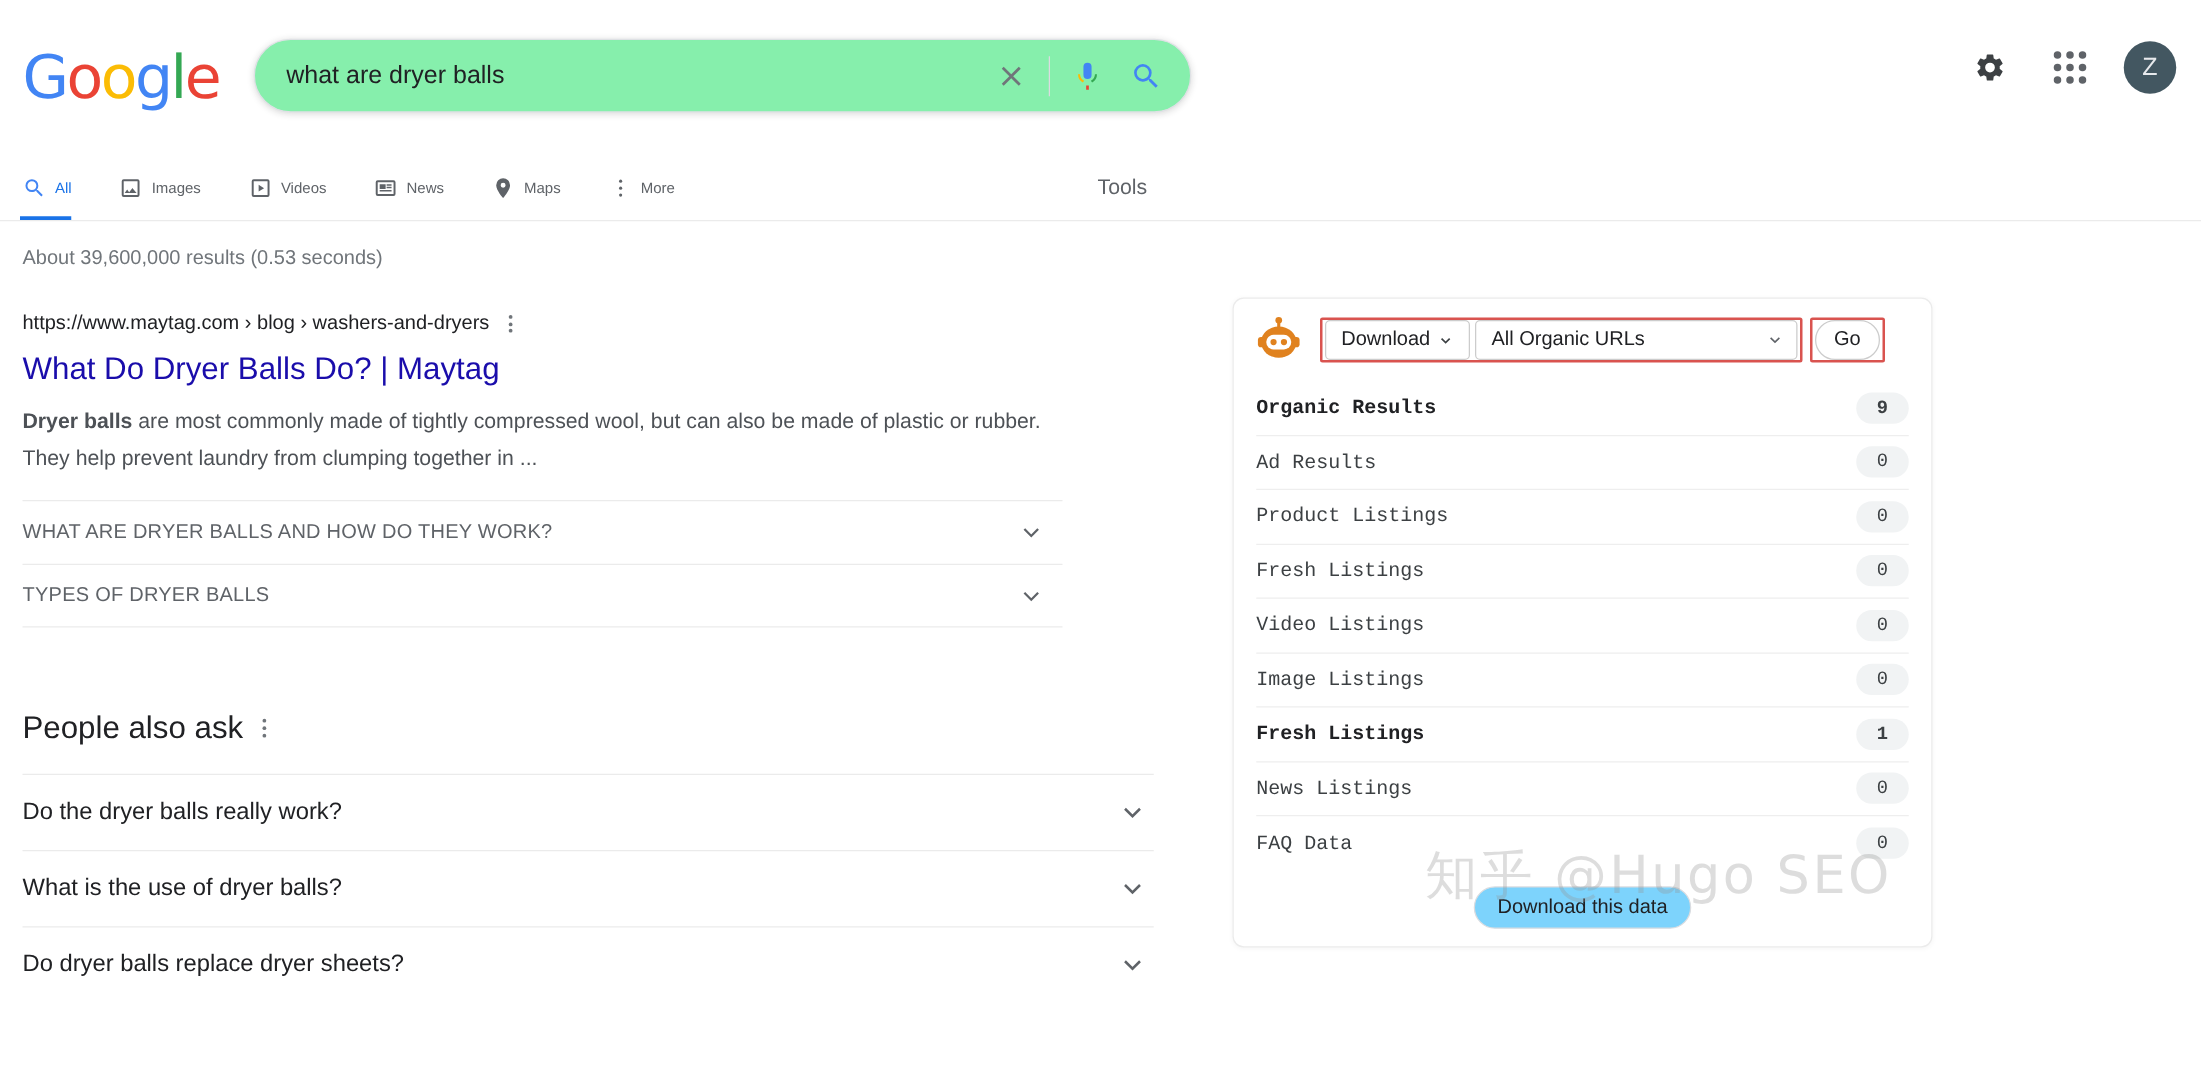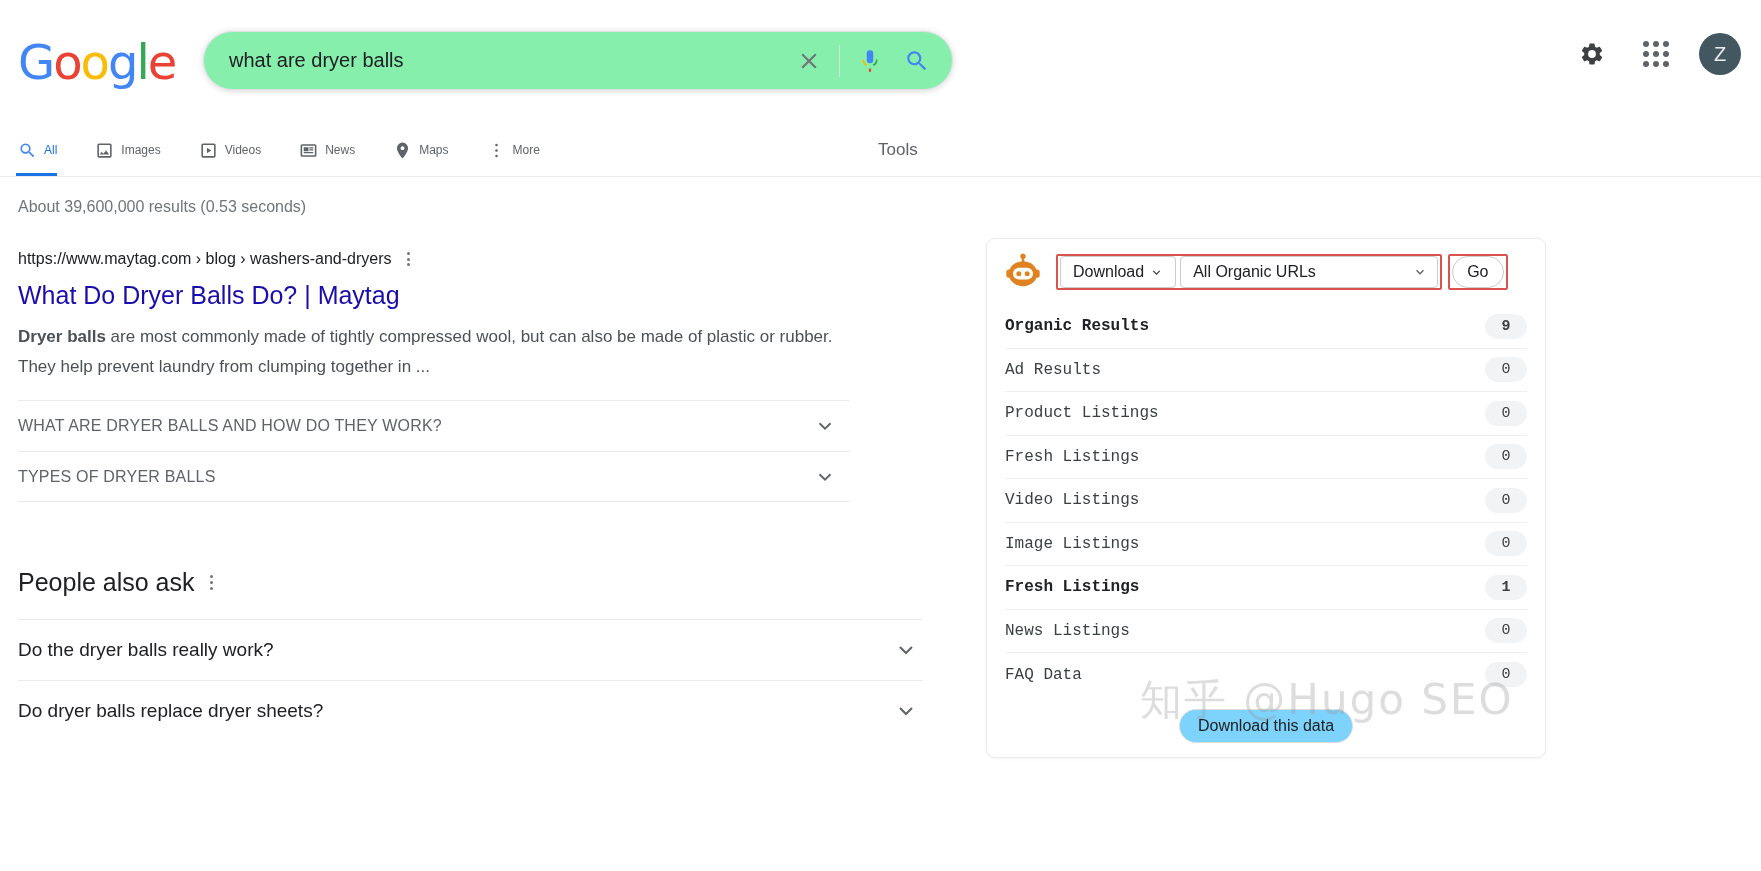--- a/index.html
+++ b/index.html
@@ -362,20 +362,26 @@
         </span>
     </div>
     <div class="paa-list">
       <div class="paa-item">
         <span class="paa-q">Do the dryer balls really work?</span>
         <svg class="paa-chev" viewBox="0 0 24 24">
             <path fill="none" stroke="#5f6368" stroke-width="2" d="M6 9l6 6 6-6"></path>
           </svg>
       </div>
       <div class="paa-item">
+        <span class="paa-q">What is the use of dryer balls?</span>
+        <svg class="paa-chev" viewBox="0 0 24 24">
+            <path fill="none" stroke="#5f6368" stroke-width="2" d="M6 9l6 6 6-6"></path>
+          </svg>
+      </div>
+      <div class="paa-item">
         <span class="paa-q">Do dryer balls replace dryer sheets?</span>
         <svg class="paa-chev" viewBox="0 0 24 24">
             <path fill="none" stroke="#5f6368" stroke-width="2" d="M6 9l6 6 6-6"></path>
           </svg>
       </div>
     </div>
   </div>
 </div>
 
 <div class="panel">

